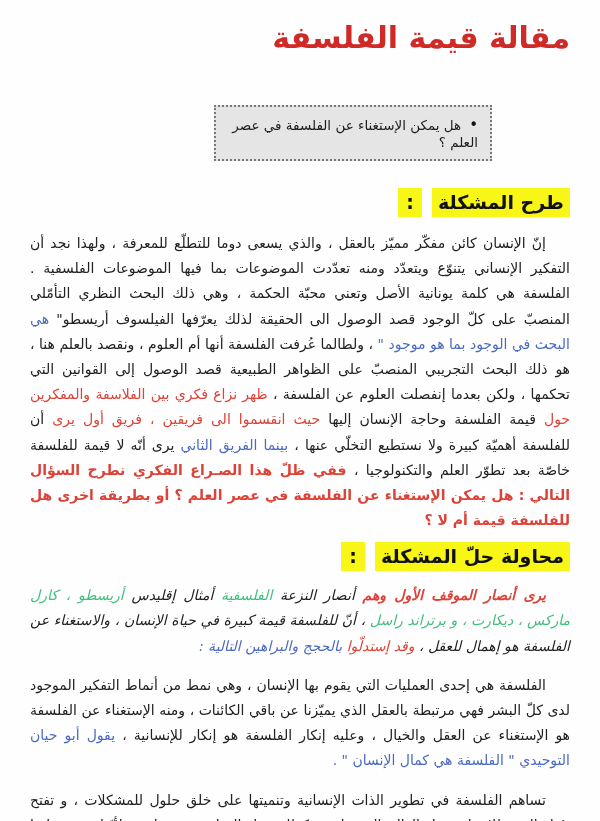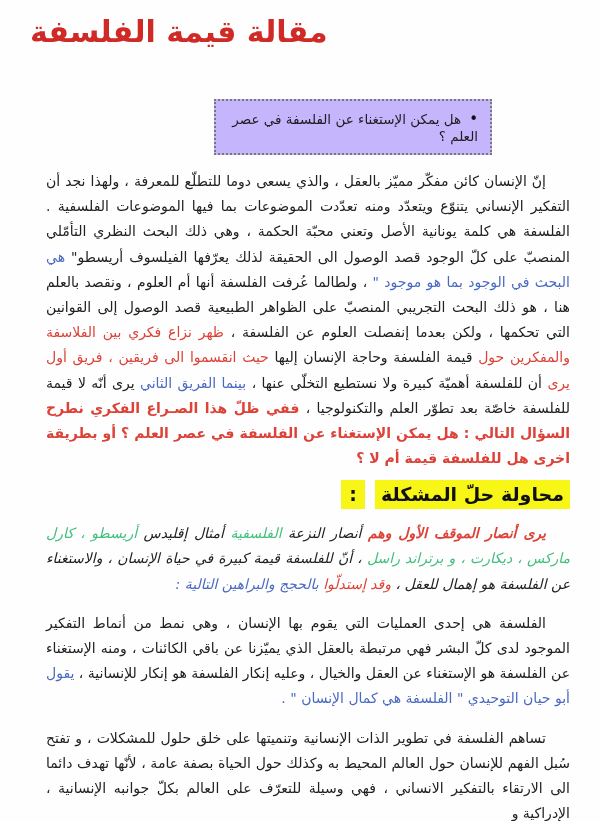--- a/index.html
+++ b/index.html
@@ -10,33 +10,34 @@
     direction: rtl;
     overflow: hidden;
   }
   .page {
     width: 600px; height: 821px;
     padding: 14px 30px 0 30px;
     background: #fefefe;
     overflow: hidden;
   }
   .title {
-    text-align: left;
+    text-align: right;
     font-size: 30px;
     font-weight: bold;
+    margin-top: 6px;
   }
   .qbox {
     width: 278px;
     margin-top: 50px;
     margin-right: 78px;
     border: 2px dotted #777;
     padding: 9px 12px;
     font-size: 13.5px;
     color: #1d1d1d;
-    background: #c4b5fd;
+    background: #e5e5e5;
   }
   .qbox .bullet {
     font-size: 15px;
     margin-left: 8px;
     color: #111;
   }
   .hwrap { margin-top: 27px; text-align: right; }
   .hwrap.second { margin-top: 9px; text-align: right; }
   .hl {
     display: inline-block;
@@ -46,35 +47,38 @@
     padding: 3px 6px 4px 6px;
   }
   .hl.colon { margin-right: 5px; padding: 3px 8px 4px 8px; }
   .para {
     font-size: 14px;
     line-height: 1.8;
     text-align: justify;
     text-indent: 24px;
     color: #212121;
     margin-top: 14px;
-    margin-left: 16px;
   }
   .para.tight { margin-top: 12px; font-style: italic; }
 </style>
 </head>
 <body>
 
 <div class="page">
 
   <h1 class="title" style="color: rgb(207, 42, 38);">مقالة قيمة الفلسفة</h1>
 
   <div class="qbox">
     <span class="bullet">•</span><span>هل يمكن الإستغناء عن الفلسفة في عصر العلم ؟</span>
   </div>
 
+  <div class="hwrap">
+    <mark class="hl" style="background-color: rgb(248, 246, 22);">طرح المشكلة</mark>
+    <mark class="hl colon" style="background-color: rgb(248, 246, 22);">:</mark>
+  </div>
 
   <p class="para"><span style="color: rgb(33, 33, 33);">إنّ الإنسان كائن مفكّر مميّز بالعقل ، والذي يسعى دوما للتطلّع للمعرفة ، ولهذا نجد أن التفكير الإنساني يتنوّع ويتعدّد ومنه تعدّدت الموضوعات بما فيها الموضوعات الفلسفية . الفلسفة هي كلمة يونانية الأصل وتعني محبّة الحكمة ، وهي ذلك البحث النظري التأمّلي المنصبّ على كلّ الوجود قصد الوصول الى الحقيقة لذلك يعرّفها الفيلسوف أريسطو"</span><span style="color: rgb(74, 106, 193);"> هي البحث في الوجود بما هو موجود "</span><span style="color: rgb(33, 33, 33);"> ، ولطالما عُرفت الفلسفة أنها أم العلوم ، ونقصد بالعلم هنا ، هو ذلك البحث التجريبي المنصبّ على الظواهر الطبيعية قصد الوصول إلى القوانين التي تحكمها ، ولكن بعدما إنفصلت العلوم عن الفلسفة ،</span><span style="color: rgb(220, 66, 55);"> ظهر نزاع فكري بين الفلاسفة والمفكرين حول</span><span style="color: rgb(33, 33, 33);"> قيمة الفلسفة وحاجة الإنسان إليها</span><span style="color: rgb(220, 66, 55);"> حيث انقسموا الى فريقين ، فريق أول يرى</span><span style="color: rgb(33, 33, 33);"> أن للفلسفة أهميّة كبيرة ولا نستطيع التخلّي عنها ،</span><span style="color: rgb(74, 106, 193);"> بينما الفريق الثاني</span><span style="color: rgb(33, 33, 33);"> يرى أنّه لا قيمة للفلسفة خاصّة بعد تطوّر العلم والتكنولوجيا ،</span><span style="color: rgb(220, 66, 55); font-weight: bold;"> ففي ظلّ هذا الصـراع الفكري نطرح السؤال التالي : هل يمكن الإستغناء عن الفلسفة في عصر العلم ؟ أو بطريقة اخرى هل للفلسفة قيمة أم لا ؟</span></p>
 
   <div class="hwrap second">
     <mark class="hl" style="background-color: rgb(248, 246, 22);">محاولة حلّ المشكلة</mark>
     <mark class="hl colon" style="background-color: rgb(248, 246, 22);">:</mark>
   </div>
 
   <p class="para tight"><span style="color: rgb(220, 66, 55); font-weight: bold;">يرى أنصار الموقف الأول وهم</span><span style="color: rgb(33, 33, 33);"> أنصار النزعة</span><span style="color: rgb(63, 190, 124);"> الفلسفية</span><span style="color: rgb(33, 33, 33);"> أمثال إقليدس</span><span style="color: rgb(63, 190, 124);"> أريسطو ، كارل ماركس ، ديكارت ، و برتراند راسل</span><span style="color: rgb(33, 33, 33);"> ، أنّ للفلسفة قيمة كبيرة في حياة الإنسان ، والاستغناء عن الفلسفة هو إهمال للعقل ،</span><span style="color: rgb(220, 66, 55);"> وقد إستدلّوا</span><span style="color: rgb(74, 106, 193);"> بالحجج والبراهين التالية :</span></p>
 

